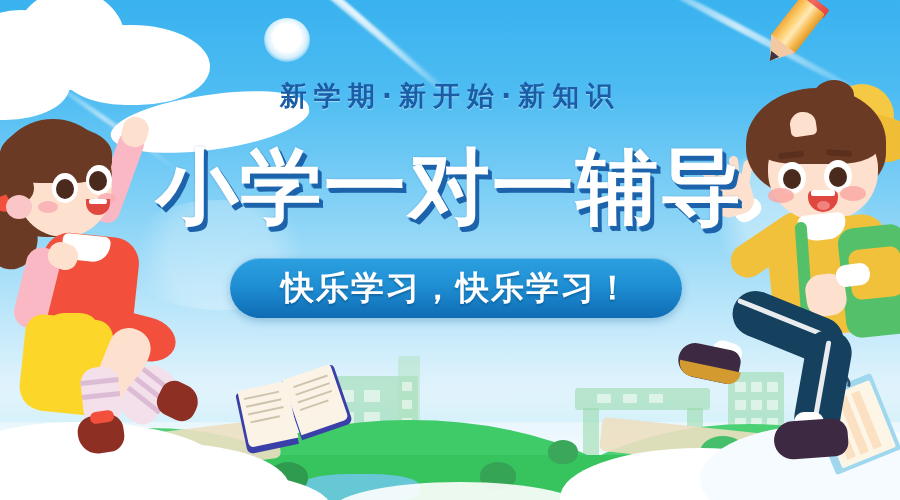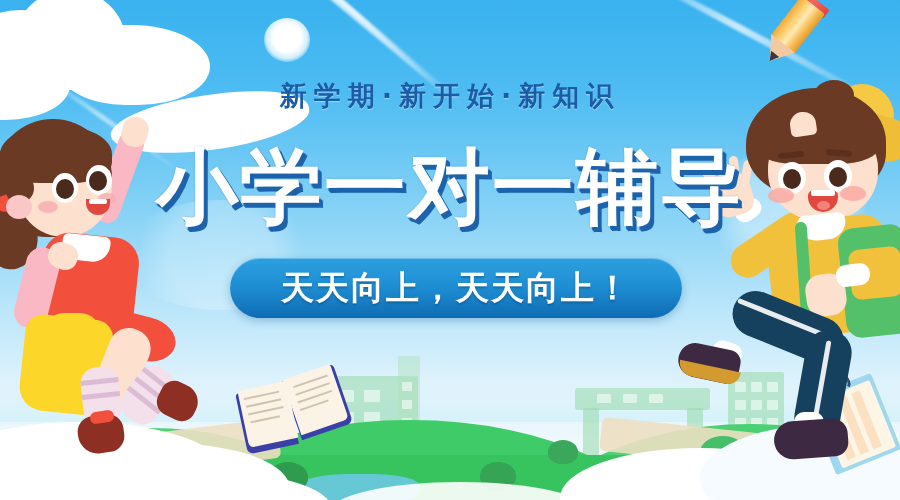--- a/index.html
+++ b/index.html
@@ -317,16 +317,16 @@
   <div id="pencil">
     <div class="p-band"></div>
     <div class="p-body"></div>
     <div class="p-tip"></div>
     <div class="p-lead"></div>
   </div>
 
   <div id="subtitle">新学期·新开始·新知识</div>
   <div id="title">小学一对一辅导</div>
   <div id="cta">
-    <span id="cta-label">天天向上，天天向上！</span>
+    <span id="cta-label">快乐学习，快乐学习！</span>
   </div>
 
 </div>
 
 </body></html>

